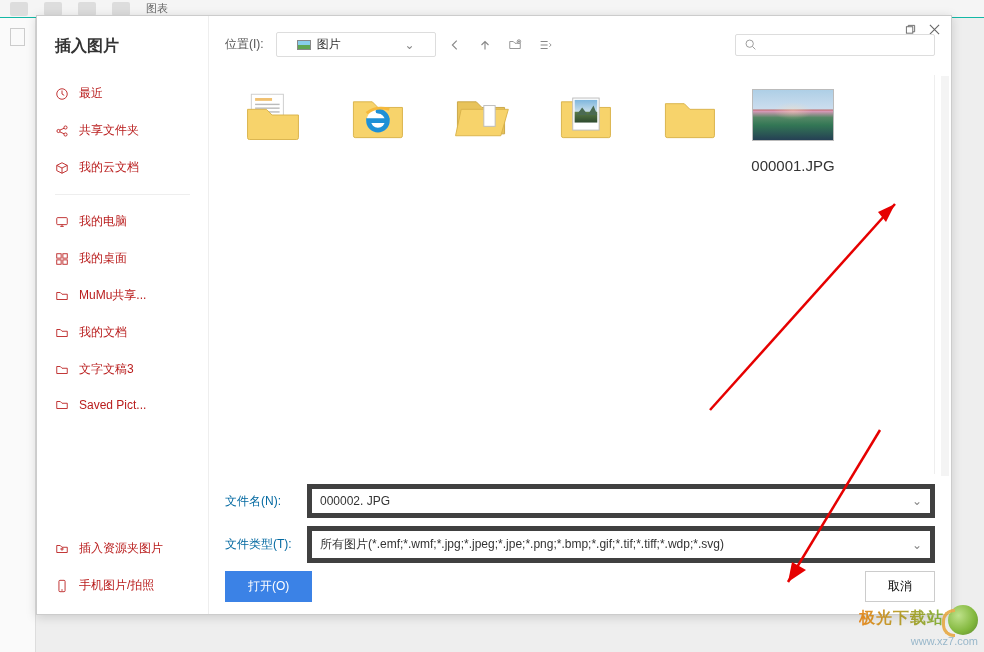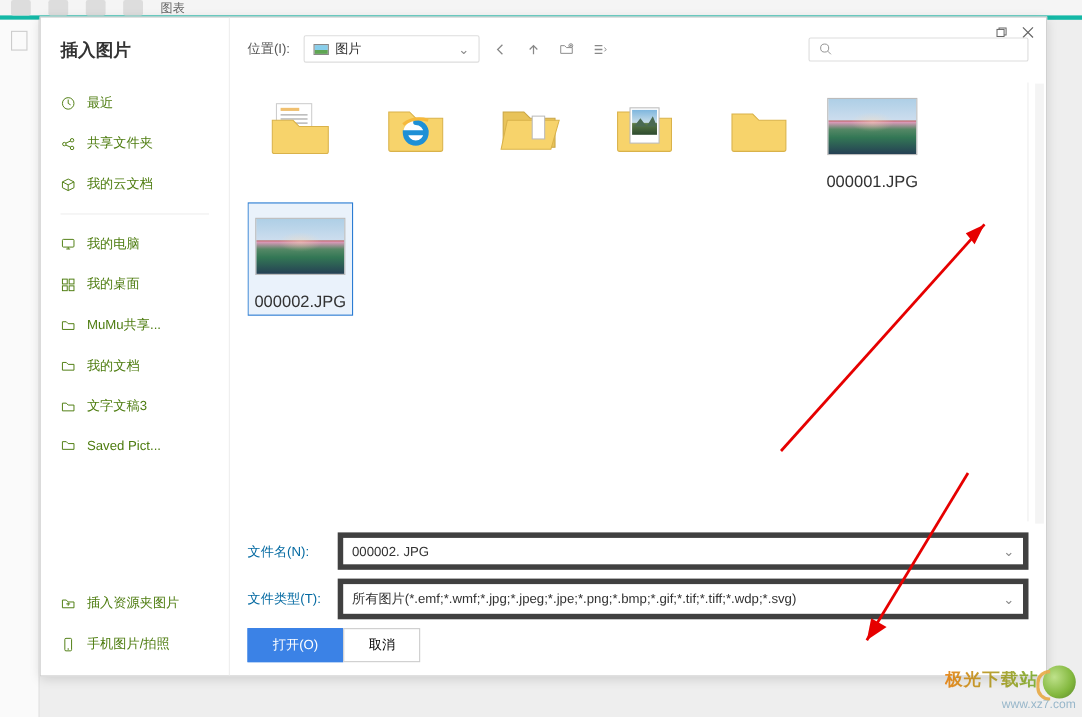--- a/index.html
+++ b/index.html
@@ -11,22 +11,23 @@
       position: relative;
       overflow: hidden;
       font-size: 12px;
       color: #333;
     }
     .bg-toolbar {
       position: absolute;
       top: 0; left: 0; right: 0;
       height: 18px;
       background: #f5f5f5;
-      border-bottom: 4px solid #14b8a6;
-      display: flex;
+      border-bottom: 1px solid #14b8a6;
+      display: flex;
+      align-items: center;
       padding: 0 10px;
       gap: 16px;
     }
     .bg-toolbar-icon { width: 18px; height: 14px; background: #ddd; border-radius: 2px; }
     .bg-sidebar {
       position: absolute;
       top: 18px; left: 0; width: 36px; height: 634px;
       background: #fafafa;
       border-right: 1px solid #ddd;
     }
@@ -62,36 +63,36 @@
       border-right: 1px solid #eee;
       padding: 20px 0 10px 0;
       display: flex;
       flex-direction: column;
     }
     .dialog-title { font-size: 16px; font-weight: bold; padding: 0 18px 18px 18px; }
     .nav-item {
       display: flex; align-items: center;
       padding: 10px 18px;
       gap: 10px;
-      color: #4d7c0f;
+      color: #b91c1c;
       cursor: pointer;
       font-size: 12px;
     }
     .nav-item.selected { background: #eaf2fb; color: #2b7cd3; }
     .nav-item .nav-icon { width: 14px; height: 14px; display: flex; align-items: center; justify-content: center; flex-shrink: 0; }
     .nav-item .nav-icon svg { width: 14px; height: 14px; }
     .nav-divider { height: 1px; background: #eee; margin: 8px 18px; }
 
     .right-panel { flex: 1; display: flex; flex-direction: column; padding: 16px 16px 12px 16px; position: relative; }
 
     .top-controls { display: flex; align-items: center; gap: 8px; margin-bottom: 18px; }
     .loc-label { color: #555; margin-right: 4px; }
     .loc-select {
       display: flex; align-items: center; gap: 6px;
-      border: 1px solid #ddd; padding: 3px 8px; min-width: 160px; cursor: pointer;
+      border: 1px solid #ddd; padding: 3px 20px; min-width: 160px; cursor: pointer;
       border-radius: 2px;
     }
     .loc-select .pic-mini { width: 14px; height: 10px; background: linear-gradient(to bottom,#87ceeb 50%,#5fa653 50%); border: 1px solid #888; }
     .loc-select .chev { margin-left: auto; color: #888; }
     .tb-btn { width: 22px; height: 22px; display: flex; align-items: center; justify-content: center; color: #888; cursor: pointer; }
     .tb-btn svg { width: 14px; height: 14px; }
     .search-box { margin-left: auto; display: flex; align-items: center; border: 1px solid #ddd; padding: 3px 8px; width: 200px; border-radius: 2px; }
     .search-box svg { width: 13px; height: 13px; color: #888; }
     .search-box input { border: none; outline: none; flex: 1; margin-left: 6px; font-size: 12px; }
 
@@ -131,21 +132,21 @@
       position: absolute; top: 12px; left: 20px; right: 20px; height: 18px;
       background: radial-gradient(ellipse at center, rgba(255,220,180,0.4), transparent 70%);
     }
 
     .bottom-form { margin-top: 10px; }
     .form-row { display: flex; align-items: center; margin-bottom: 8px; gap: 10px; }
     .form-label { width: 72px; color: #0369a1; font-size: 12px; }
     .form-input { flex: 1; border: 5px solid #404040; padding: 5px 8px; font-size: 12px; display: flex; align-items: center; background: #fff; }
     .form-input .chev { margin-left: auto; color: #888; }
 
-    .action-row { display: flex; justify-content: flex-start; margin-top: 4px; }
+    .action-row { display: flex; justify-content: space-between; margin-top: 4px; }
     .btn {
       padding: 6px 22px; font-size: 12px; cursor: pointer;
       border: 1px solid #ccc; background: #fff;
     }
     .btn-primary { background: #3b82e6; color: #fff; border-color: #3b82e6; }
 
     .arrow-ann { position: absolute; pointer-events: none; }
     .arrow-ann line { stroke: #e60000; stroke-width: 2.5; }
     .arrow-ann polygon { fill: #e60000; }
 
@@ -419,26 +420,20 @@
           <div class="file-label"></div>
         </div>
 
         <div class="file-item">
           <div class="thumb">
               <div class="photo-thumb"></div>
             </div>
           <div class="file-label">000001.JPG</div>
         </div>
 
-        <div class="file-item selected">
-          <div class="thumb">
-              <div class="photo-thumb"></div>
-            </div>
-          <div class="file-label">000002.JPG</div>
-        </div>
       </div>
 
       <div class="scroll-vert"></div>
 
       <div class="bottom-form">
         <div class="form-row">
           <span class="form-label">文件名(N):</span>
           <div class="form-input">
             <span>000002. JPG</span>
             <span class="chev">⌄</span>

